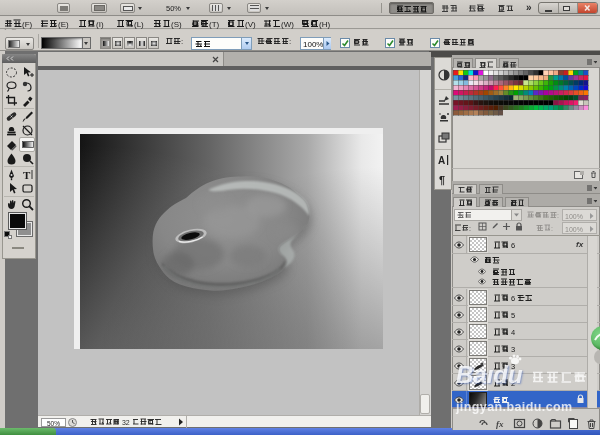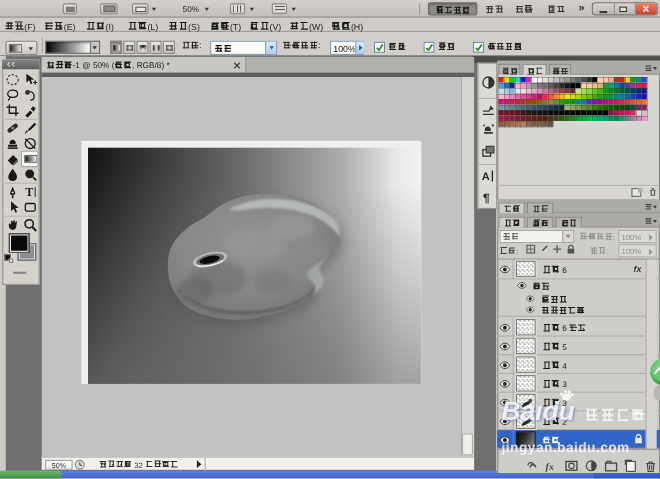--- a/index.html
+++ b/index.html
@@ -381,28 +381,20 @@
       <path d="M8.2,8.2 L12,12" stroke="#1a1a1a" stroke-width="1.8"></path>
     </svg></div>
 <div class="abs" style="left:16px;top:221px;width:17px;height:16px;background:#8f8f8f;border:1px solid #6a6a6a;box-shadow:inset 0 0 0 1px #e8e8e8"></div>
 <div class="abs" style="left:8px;top:212px;width:19px;height:18px;background:#0a0a0a;border:1px solid #5a5a5a;box-shadow:inset 0 0 0 1px #e8e8e8"></div>
 <div class="abs" style="left:4px;top:231px;width:6px;height:6px;background:#0a0a0a;border:1px solid #777"></div>
 <div class="abs" style="left:8px;top:235px;width:4px;height:4px;background:#f2f2f2;border:1px solid #777"></div>
 <div class="abs" style="left:12px;top:247px;width:12px;height:2px;background:#8a8880"></div>
 <div class="abs" style="left:38px;top:52px;width:393px;height:375px;background:#c2c2c2"></div>
 <div class="abs" style="left:38px;top:52px;width:393px;height:14px;background:#b2b0ac"></div>
 <div class="abs" style="left:38px;top:52px;width:186px;height:14px;background:#c9c7c3;border-right:1px solid #8e8c88">
-    <div class="abs" style="left:4px;top:3px;white-space:nowrap"><svg width="24" height="8" viewBox="0 0 24 8" style="vertical-align:-1px">
-        <path d="M1.0,2.0L7.0,2.0M1.0,6.5L7.0,6.5M2.5,1.0L2.5,6.5M2.0,2.0h4.0v3.0h-4.0ZM5.0,4.5L6.5,6.5" stroke="#1a1a1a" stroke-width="1.0" fill="none" opacity="1"></path>
-        <path d="M9.5,1.0L15.0,1.0M9.0,3.5L15.5,3.5M9.0,6.5L15.0,6.5M11.0,1.5L11.0,7.0M14.0,1.5L14.0,7.0" stroke="#1a1a1a" stroke-width="1.0" fill="none" opacity="1"></path>
-        <path d="M16.5,1.5L23.0,1.5M17.5,4.0L23.0,4.0M17.0,6.5L22.5,6.5M18.5,1.5L18.5,7.0M21.0,1.5L21.0,7.0M17.5,3.0h4.0v3.0h-4.0Z" stroke="#1a1a1a" stroke-width="1.0" fill="none" opacity="1"></path>
-      </svg><span style="font-size:7.5px;color:#1a1a1a">-1 @ 50% (</span><svg width="16" height="8" viewBox="0 0 16 8" style="vertical-align:-1px">
-        <path d="M1.5,1.5L6.5,1.5M0.5,3.5L7.0,3.5M1.0,6.5L7.0,6.5M2.0,1.5L2.0,7.0M1.5,3.0h4.0v3.0h-4.0Z" stroke="#1a1a1a" stroke-width="1.0" fill="none" opacity="1"></path>
-        <path d="M9.0,1.5L15.0,1.5M9.0,6.5L15.0,6.5M10.5,1.5L10.5,6.5M13.5,2.0L13.5,6.5M9.5,2.5h4.0v3.0h-4.0Z" stroke="#1a1a1a" stroke-width="1.0" fill="none" opacity="1"></path>
-      </svg><span style="font-size:7.5px;color:#1a1a1a">, RGB/8) *</span></div>
     <svg width="7" height="7" style="position:absolute;right:4px;top:4px">
       <path d="M1,1 L6,6 M6,1 L1,6" stroke="#444" stroke-width="1.2"></path>
     </svg>
   </div>
 <div class="abs" style="left:38px;top:66px;width:393px;height:4px;background:#5f5f5f"></div>
 <div class="abs" style="left:74px;top:128px;width:309px;height:221px;background:#efefef"></div>
 <div class="abs" style="left:80px;top:134px;width:303px;height:215px;font-size:0"><svg width="303" height="215" viewBox="0 0 303 215">
 <defs>
 <linearGradient id="hx" x1="0" y1="0" x2="1" y2="0">
  <stop offset="0" stop-color="#141414"></stop>

